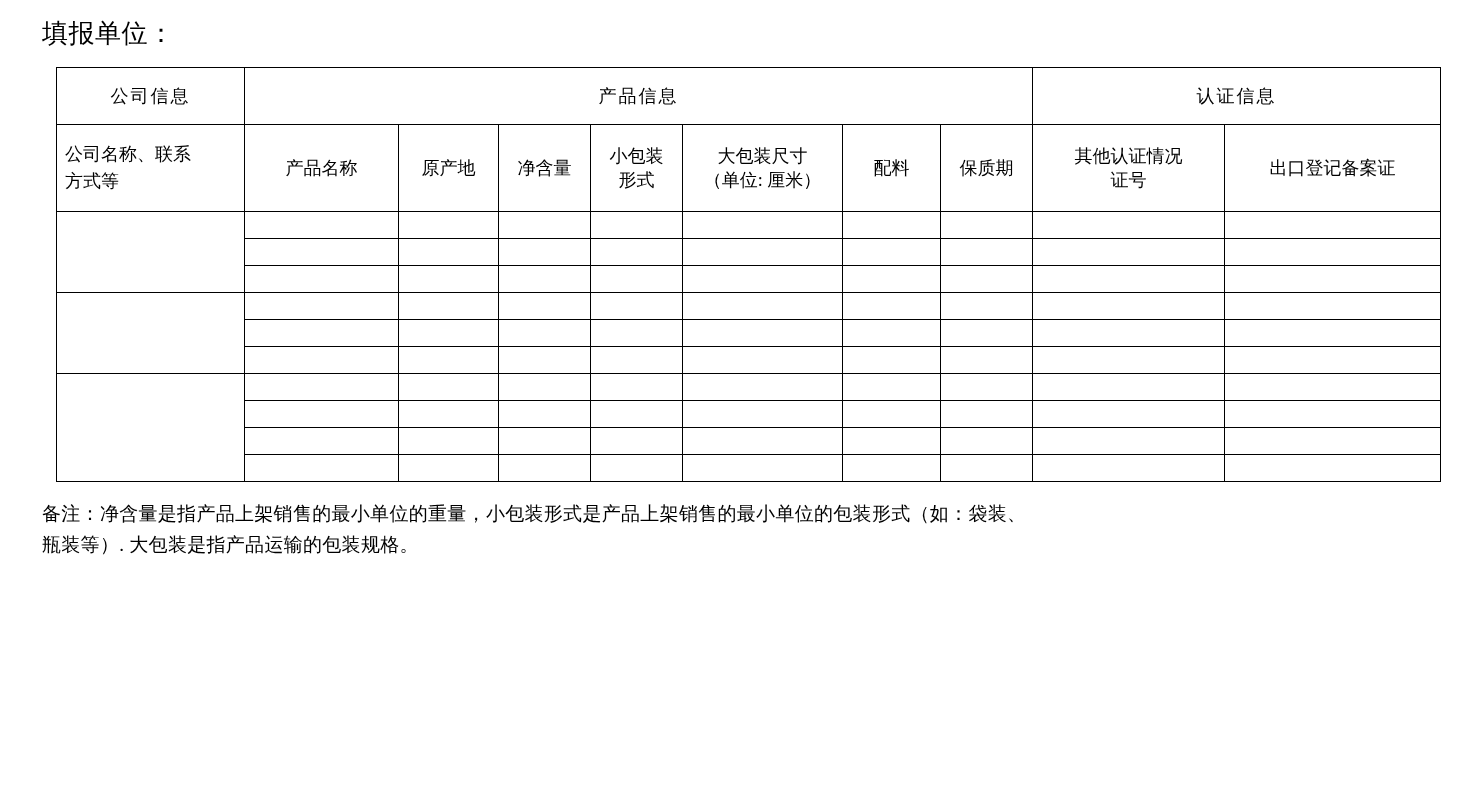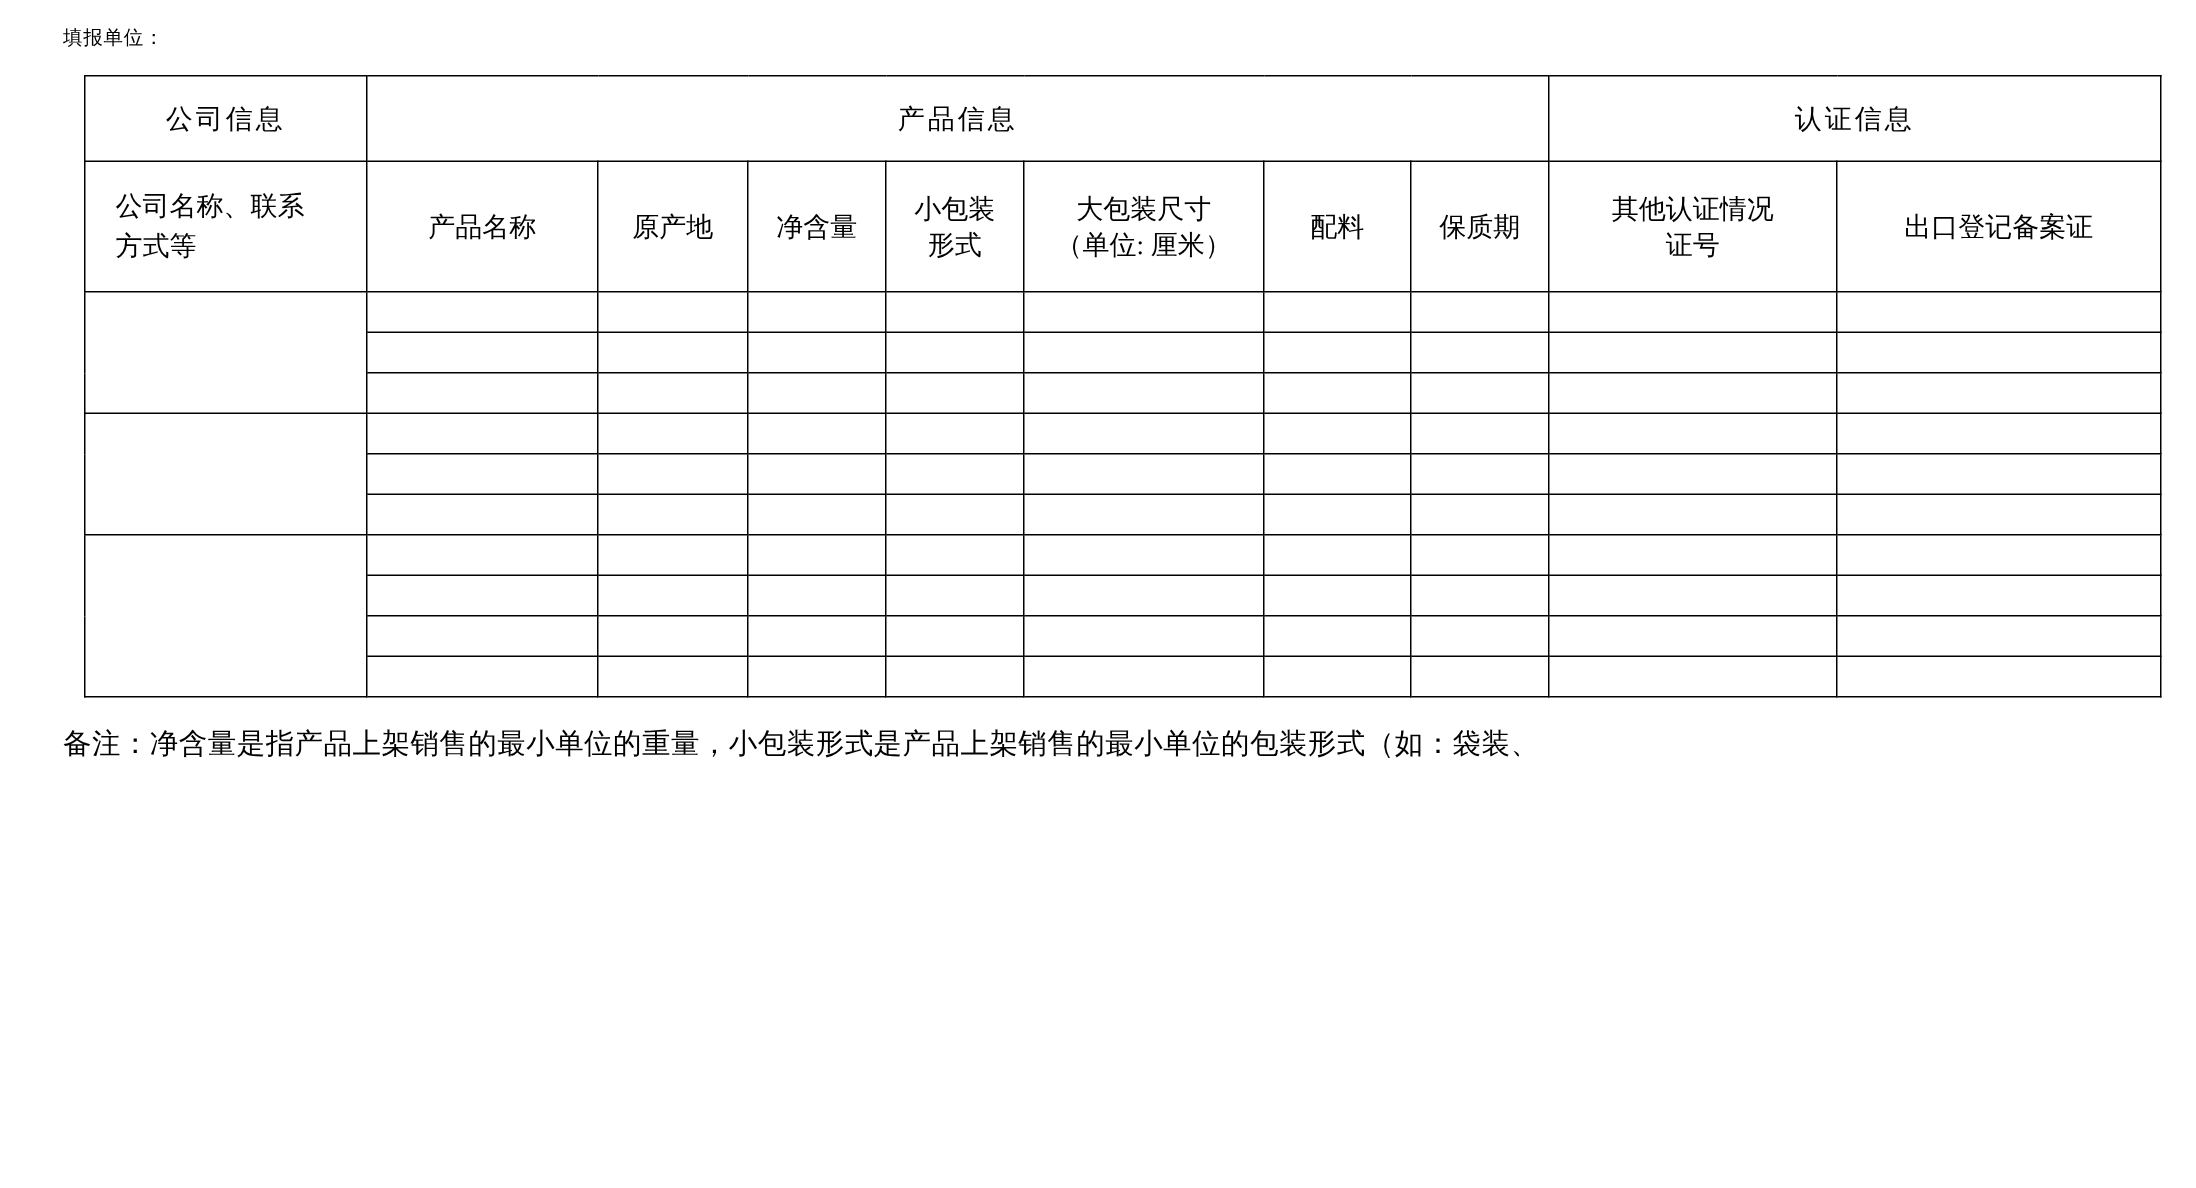--- a/index.html
+++ b/index.html
@@ -25,21 +25,21 @@
   .doc-title {
     text-align: center;
     font-size: 28px;
     font-weight: bold;
     letter-spacing: 1px;
     margin: 18px 0 0 0;
     padding: 0;
     line-height: 1.3;
   }
   .unit-line {
-    font-size: 13px;
+    font-size: 26px;
     margin: 16px 0 10px 2px;
     letter-spacing: 0.5px;
   }
   table.form-table {
     border-collapse: collapse;
     width: 1384px;
     table-layout: fixed;
     margin: 16px;
   }
   table.form-table td {
@@ -55,21 +55,21 @@
     height: 56px;
     letter-spacing: 2px;
   }
   td.col-head {
     height: 86px;
     padding: 4px 6px;
     font-size: 18px;
   }
   td.col-head.left-head {
     text-align: left;
-    padding-left: 20px;
+    padding-left: 8px;
     line-height: 1.5;
   }
   td.data-cell {
     height: 26px;
   }
   td.company-cell {
     height: 26px;
   }
   .note {
     font-size: 19px;
@@ -247,15 +247,16 @@
         <td class="data-cell"></td>
         <td class="data-cell"></td>
         <td class="data-cell"></td>
         <td class="data-cell"></td>
       </tr>
     </tbody>
   </table>
 
   <div class="note">
     <div>备注：净含量是指产品上架销售的最小单位的重量，小包装形式是产品上架销售的最小单位的包装形式（如：袋装、</div>
+    <div>瓶装等）. 大包装是指产品运输的包装规格。</div>
   </div>
 
 </div>
 
 </body></html>

